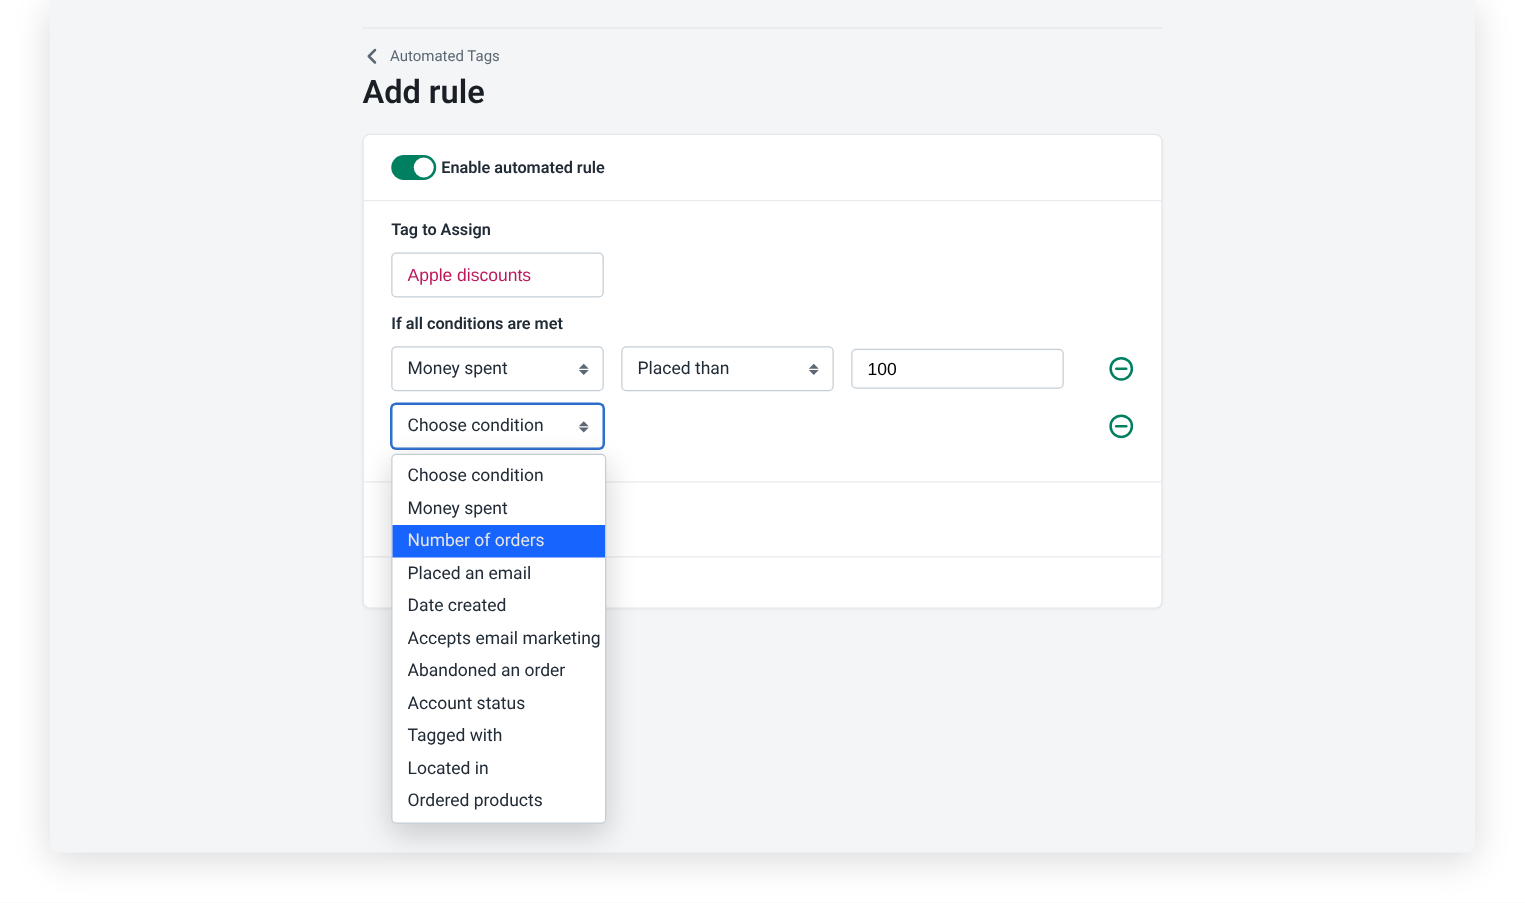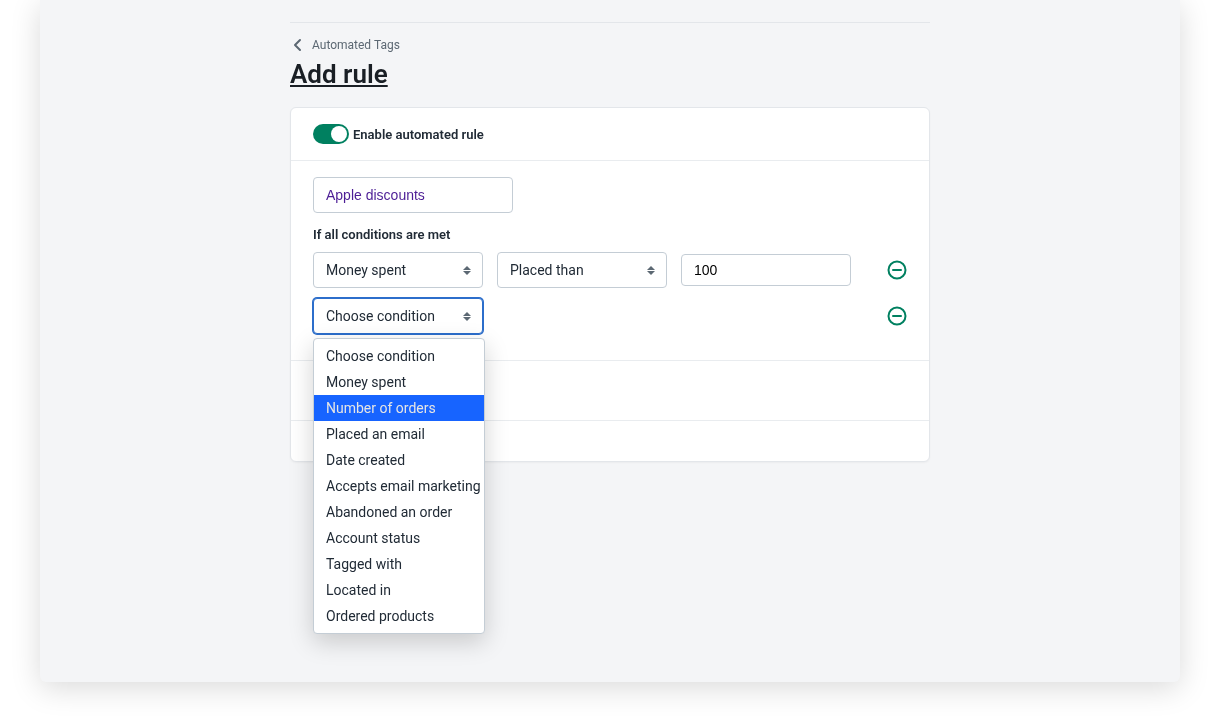--- a/index.html
+++ b/index.html
@@ -37,21 +37,20 @@
     cursor: pointer;
     width: fit-content;
   }
   .breadcrumb svg { width: 16px; height: 16px; display:block; }
   .page-title {
     font-size: 26px;
     font-weight: 600;
     margin-top: 6px;
     margin-bottom: 18px;
     color: #1a1f25;
-    text-decoration: underline;
   }
   .card {
     background: #fff;
     border: 1px solid #e3e6ea;
     border-radius: 6px;
     box-shadow: 0 1px 2px rgba(0,0,0,0.04);
     overflow: visible;
   }
   .card-section {
     padding: 16px 22px;
@@ -85,22 +84,22 @@
     font-weight: 600;
     color: #212b36;
     margin-bottom: 10px;
   }
   .text-input {
     height: 36px;
     border: 1px solid #c4cdd5;
     border-radius: 4px;
     padding: 0 12px;
     font-size: 14px;
-    color: #4c1d95;
-    width: 200px;
+    color: #be185d;
+    width: 170px;
     background: #fff;
   }
   .conditions-label {
     font-size: 13px;
     font-weight: 600;
     margin-top: 14px;
     margin-bottom: 10px;
   }
   .cond-row {
     display: flex;
@@ -209,20 +208,21 @@
     <div class="card">
 
       <div class="card-section">
         <div class="enable-row">
           <div class="switch"></div>
           <span class="enable-label">Enable automated rule</span>
         </div>
       </div>
 
       <div class="card-section" style="position:relative;">
+        <div class="field-label">Tag to Assign</div>
         <input class="text-input" type="text" value="Apple discounts" style="">
 
         <div class="conditions-label">If all conditions are met</div>
 
         
         <div class="cond-row">
           <div class="select">
             <span>Money spent</span>
             <span class="select-caret"></span>
           </div>

